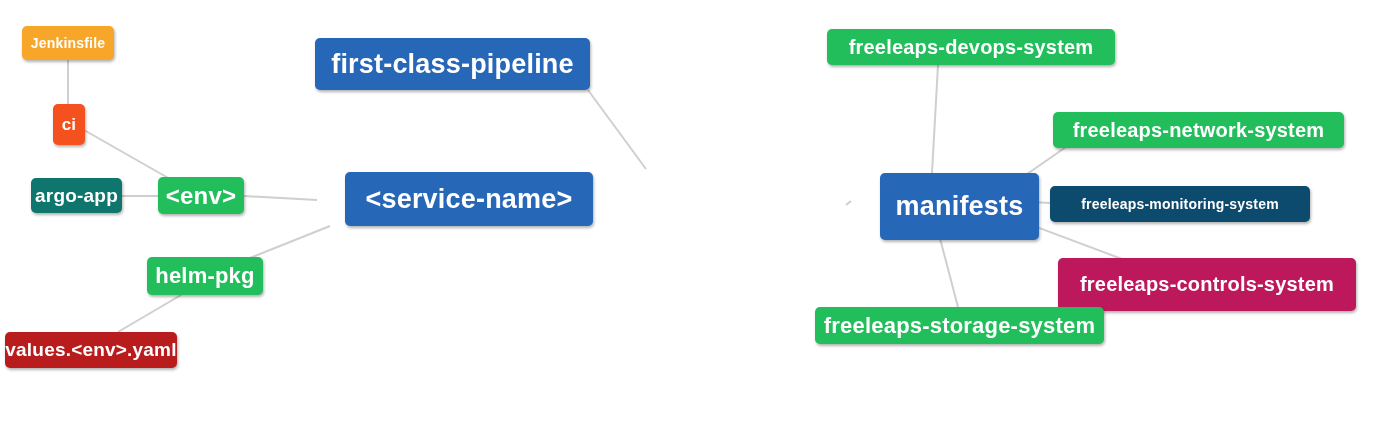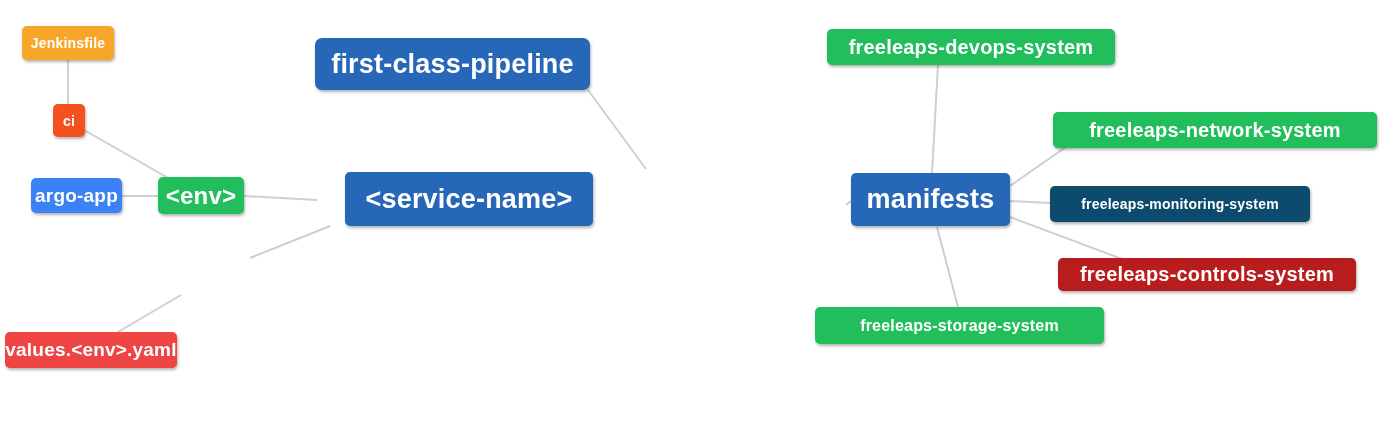--- a/index.html
+++ b/index.html
@@ -54,25 +54,26 @@
       <line x1="588" y1="90" x2="646" y2="169" stroke="#cfcfcf" stroke-width="2"></line>
       <line x1="846" y1="205" x2="851" y2="201" stroke="#cfcfcf" stroke-width="2"></line>
       <line x1="932" y1="173" x2="938" y2="65" stroke="#cfcfcf" stroke-width="2"></line>
       <line x1="1010" y1="186" x2="1066" y2="147" stroke="#cfcfcf" stroke-width="2"></line>
       <line x1="1010" y1="201" x2="1050" y2="203" stroke="#cfcfcf" stroke-width="2"></line>
       <line x1="1010" y1="217" x2="1122" y2="259" stroke="#cfcfcf" stroke-width="2"></line>
       <line x1="937" y1="227" x2="958" y2="307" stroke="#cfcfcf" stroke-width="2"></line>
     </svg>
 
 <div class="node" style="left: 22px; top: 26px; width: 92px; height: 34px; font-size: 14px; background: rgb(248, 166, 42); color: rgb(255, 255, 255);">Jenkinsfile</div>
-    <div class="node" style="left: 53px; top: 104px; width: 32px; height: 33px; font-size: 14px; background: rgb(244, 81, 30); color: rgb(255, 255, 255);">ci</div>
-    <div class="node" style="left: 31px; top: 178px; width: 91px; height: 35px; font-size: 19px; background: #3b82f6; color: rgb(255, 255, 255);">argo-app</div>
+    <div class="node" style="left: 53px; top: 104px; width: 32px; height: 41px; font-size: 17px; background: rgb(244, 81, 30); color: rgb(255, 255, 255);">ci</div>
+    <div class="node" style="left: 31px; top: 178px; width: 91px; height: 35px; font-size: 19px; background: #0f766e; color: rgb(255, 255, 255);">argo-app</div>
     <div class="node" style="left: 158px; top: 177px; width: 86px; height: 37px; font-size: 24px; background: rgb(34, 190, 92); color: rgb(255, 255, 255);">&lt;env&gt;</div>
-    <div class="node" style="left: 5px; top: 332px; width: 172px; height: 36px; font-size: 19px; background: #ef4444; color: rgb(255, 255, 255);">values.&lt;env&gt;.yaml</div>
-    <div class="node" style="left: 315px; top: 38px; width: 275px; height: 52px; font-size: 27px; background: rgb(39, 103, 183); color: rgb(255, 255, 255); border-radius: 7px;">first-class-pipeline</div>
+    <div class="node" style="left: 147px; top: 257px; width: 116px; height: 38px; font-size: 22px; background: rgb(34, 190, 92); color: rgb(255, 255, 255);">helm-pkg</div>
+    <div class="node" style="left: 5px; top: 332px; width: 172px; height: 36px; font-size: 19px; background: #b91c1c; color: rgb(255, 255, 255);">values.&lt;env&gt;.yaml</div>
+    <div class="node" style="left: 315px; top: 38px; width: 275px; height: 52px; font-size: 27px; background: rgb(39, 103, 183); color: rgb(255, 255, 255);">first-class-pipeline</div>
     <div class="node" style="left: 317px; top: 172px; width: 248px; height: 54px; font-size: 27px; background: rgb(39, 103, 183); color: rgb(255, 255, 255); margin-left: 28px;">&lt;service-name&gt;</div>
-    <div class="node" style="left: 851px; top: 173px; width: 159px; height: 53px; font-size: 27px; background: rgb(39, 103, 183); color: rgb(255, 255, 255);">manifests</div>
+    <div class="node" style="left: 880px; top: 173px; width: 159px; height: 67px; font-size: 27px; background: rgb(39, 103, 183); color: rgb(255, 255, 255);">manifests</div>
     <div class="node" style="left: 827px; top: 29px; width: 288px; height: 36px; font-size: 20px; background: rgb(34, 190, 92); color: rgb(255, 255, 255);">freeleaps-devops-system</div>
-    <div class="node" style="left: 1053px; top: 112px; width: 324px; height: 36px; font-size: 20px; background: rgb(34, 190, 92); color: rgb(255, 255, 255);">freeleaps-network-system</div>
+    <div class="node" style="left: 1053px; top: 112px; width: 291px; height: 36px; font-size: 20px; background: rgb(34, 190, 92); color: rgb(255, 255, 255);">freeleaps-network-system</div>
     <div class="node" style="left: 1050px; top: 186px; width: 260px; height: 36px; font-size: 14px; background: #0c4a6e; color: rgb(255, 255, 255);">freeleaps-monitoring-system</div>
-    <div class="node" style="left: 1058px; top: 258px; width: 298px; height: 33px; font-size: 20px; background: #b91c1c; color: rgb(255, 255, 255);">freeleaps-controls-system</div>
-    <div class="node" style="left: 815px; top: 307px; width: 289px; height: 37px; font-size: 16px; background: rgb(34, 190, 92); color: rgb(255, 255, 255);">freeleaps-storage-system</div>
+    <div class="node" style="left: 1058px; top: 258px; width: 298px; height: 53px; font-size: 20px; background: #be185d; color: rgb(255, 255, 255);">freeleaps-controls-system</div>
+    <div class="node" style="left: 815px; top: 307px; width: 289px; height: 37px; font-size: 22px; background: rgb(34, 190, 92); color: rgb(255, 255, 255);">freeleaps-storage-system</div>
   </div>
 
 </body></html>

